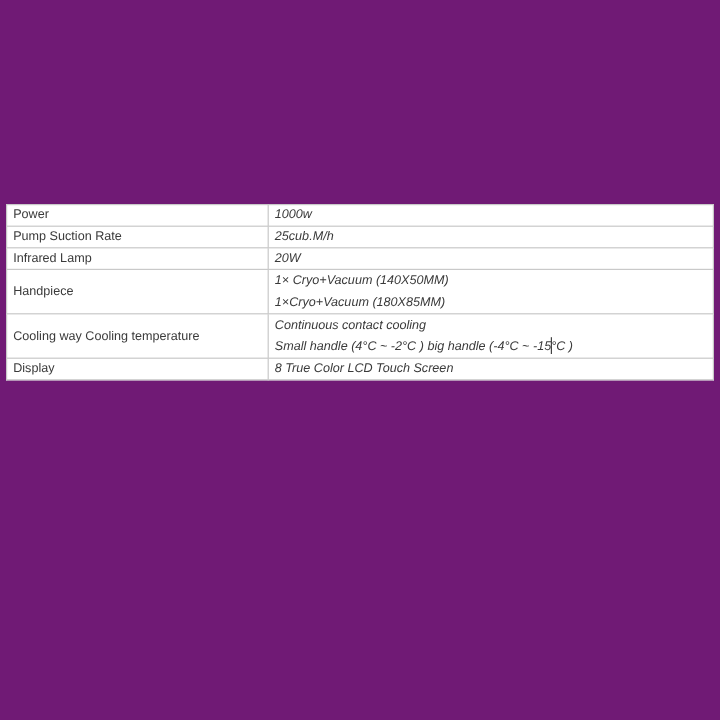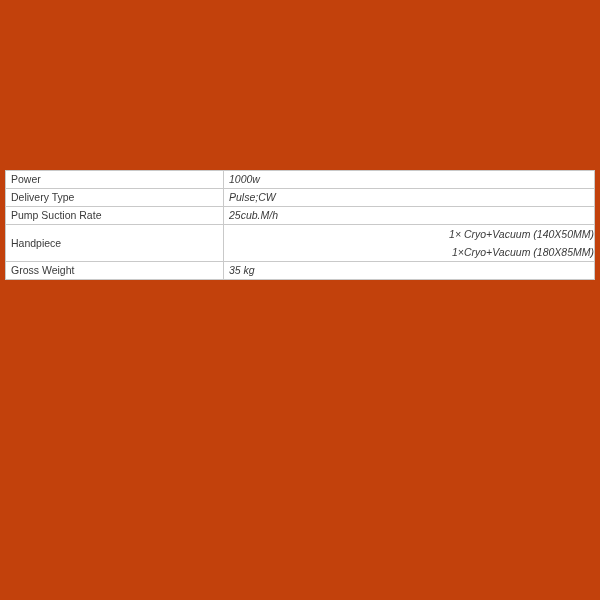--- a/index.html
+++ b/index.html
@@ -11,21 +11,21 @@
     height: 600px;
     background: #ffffff;
     font-family: "Liberation Sans", sans-serif;
     overflow: hidden;
   }
 
   #page {
     position: relative;
     width: 600px;
     height: 600px;
-    background: #c2410c;
+    background: #701a75;
   }
 
   #spec-table-wrap {
     position: absolute;
     left: 5px;
     top: 170px;
     width: 589px;
   }
 
   table.spec-table {
@@ -59,21 +59,20 @@
     color: #3a3a3a;
     font-style: italic;
   }
 
   table.spec-table tr.tall td {
     height: 36px;
   }
 
   .multiline {
     display: block;
-    text-align: right;
   }
   .multiline .line {
     display: block;
     line-height: 18px;
     position: relative;
   }
 
   
   .caret {
     display: inline-block;
@@ -97,48 +96,57 @@
         <col class="c-value">
       </colgroup>
       <tbody>
 
         <tr>
           <td class="label-cell">Power</td>
           <td class="value-cell">1000w</td>
         </tr>
 
 
-        <tr>
-          <td class="label-cell">Delivery Type</td>
-          <td class="value-cell">Pulse;CW</td>
-        </tr>
 
         <tr>
           <td class="label-cell">Pump Suction Rate</td>
           <td class="value-cell">25cub.M/h</td>
         </tr>
 
+        <tr>
+          <td class="label-cell">Infrared Lamp</td>
+          <td class="value-cell">20W</td>
+        </tr>
 
 
         <tr class="tall">
           <td class="label-cell">Handpiece</td>
           <td class="value-cell">
             <span class="multiline">
               <span class="line">1× Cryo+Vacuum (140X50MM)</span>
               <span class="line">1×Cryo+Vacuum (180X85MM)</span>
             </span>
           </td>
         </tr>
 
+        <tr class="tall">
+          <td class="label-cell">Cooling way Cooling temperature</td>
+          <td class="value-cell">
+            <span class="multiline">
+              <span class="line">Continuous contact cooling</span>
+              <span class="line"><span>Small handle (4°C ~ -2°C  ) big handle  (-4°C ~ -15</span><span class="caret"></span><span>°C  )</span></span>
+            </span>
+          </td>
+        </tr>
+
+        <tr>
+          <td class="label-cell">Display</td>
+          <td class="value-cell">8 True Color LCD Touch Screen</td>
+        </tr>
 
 
-
-        <tr>
-          <td class="label-cell">Gross Weight</td>
-          <td class="value-cell">35 kg</td>
-        </tr>
 
 
       </tbody>
     </table>
   </div>
 
 </div>
 
 </body></html>

